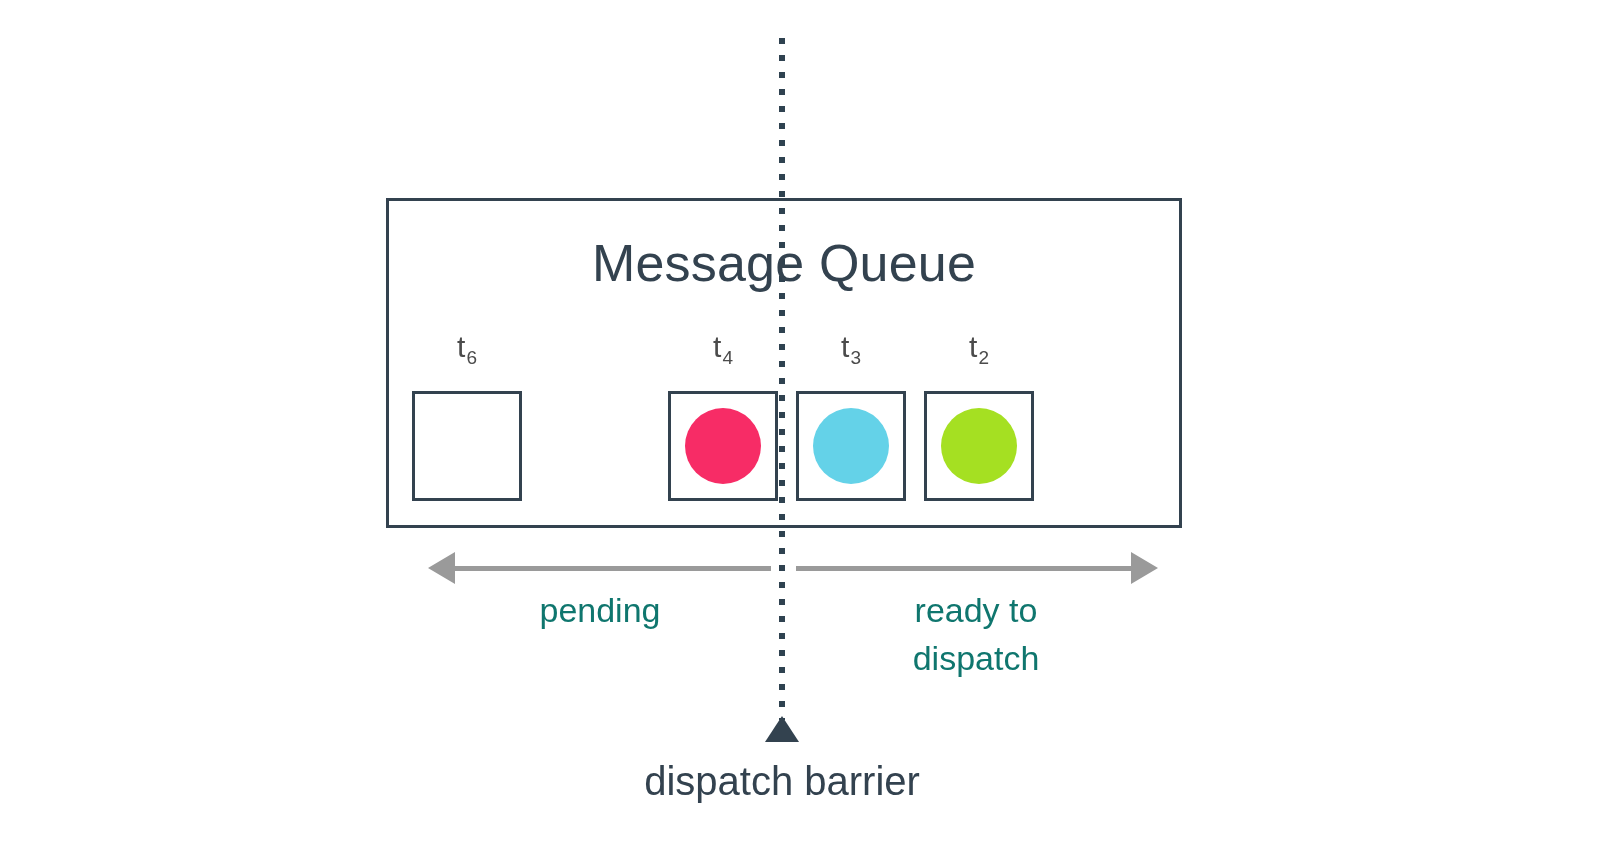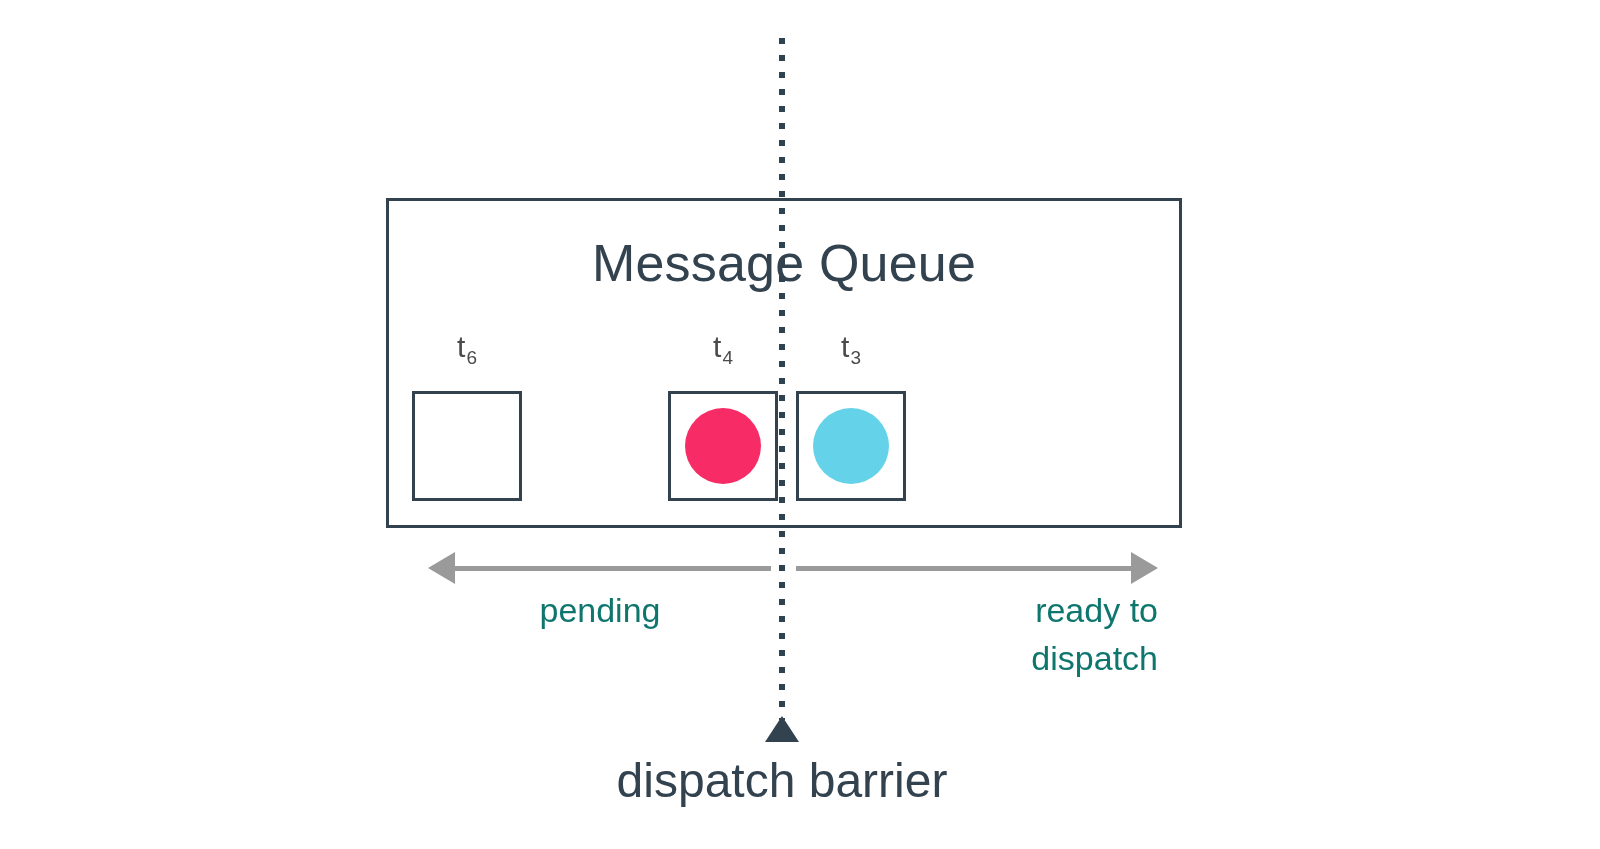--- a/index.html
+++ b/index.html
@@ -151,21 +151,21 @@
     border-left: 17px solid transparent;
     border-right: 17px solid transparent;
     border-bottom: 26px solid #33424f;
   }
   .barrier-caption {
     position: absolute;
     left: 482px;
     top: 756px;
     width: 600px;
     text-align: center;
-    font-size: 48px;
+    font-size: 40px;
     line-height: 50px;
     color: #33424f;
     white-space: nowrap;
   }
 </style>
 </head>
 <body>
 
 <div id="stage">
 
@@ -185,27 +185,33 @@
         <div class="slot-box">
           <div class="token" style="background: rgb(247, 44, 102);"></div>
         </div>
       </div>
       <div class="slot" style="left: 384px;">
         <div class="slot-label"><span>t</span><sub>3</sub></div>
         <div class="slot-box">
           <div class="token" style="background: rgb(100, 210, 232);"></div>
         </div>
       </div>
+      <div class="slot" style="left: 512px;">
+        <div class="slot-label"><span>t</span><sub>2</sub></div>
+        <div class="slot-box">
+          <div class="token" style="background: rgb(165, 224, 34);"></div>
+        </div>
+      </div>
     </div>
 
   <div class="arrow-head left" style="left:428px;"></div>
   <div class="arrow-line" style="left:455px; width:316px;"></div>
   <div class="region-label" style="left:428px; top:586px; width:344px;">pending</div>
 
   <div class="arrow-line" style="left:796px; width:335px;"></div>
   <div class="arrow-head right" style="left:1131px;"></div>
-  <div class="region-label" style="left:794px; top:586px; width:364px;text-align:right;">ready to
+  <div class="region-label" style="left:794px; top:586px; width:364px;">ready to
 dispatch</div>
 
   <div class="barrier-marker"></div>
   <div class="barrier-caption">dispatch barrier</div>
 
 </div>
 
 </body></html>

